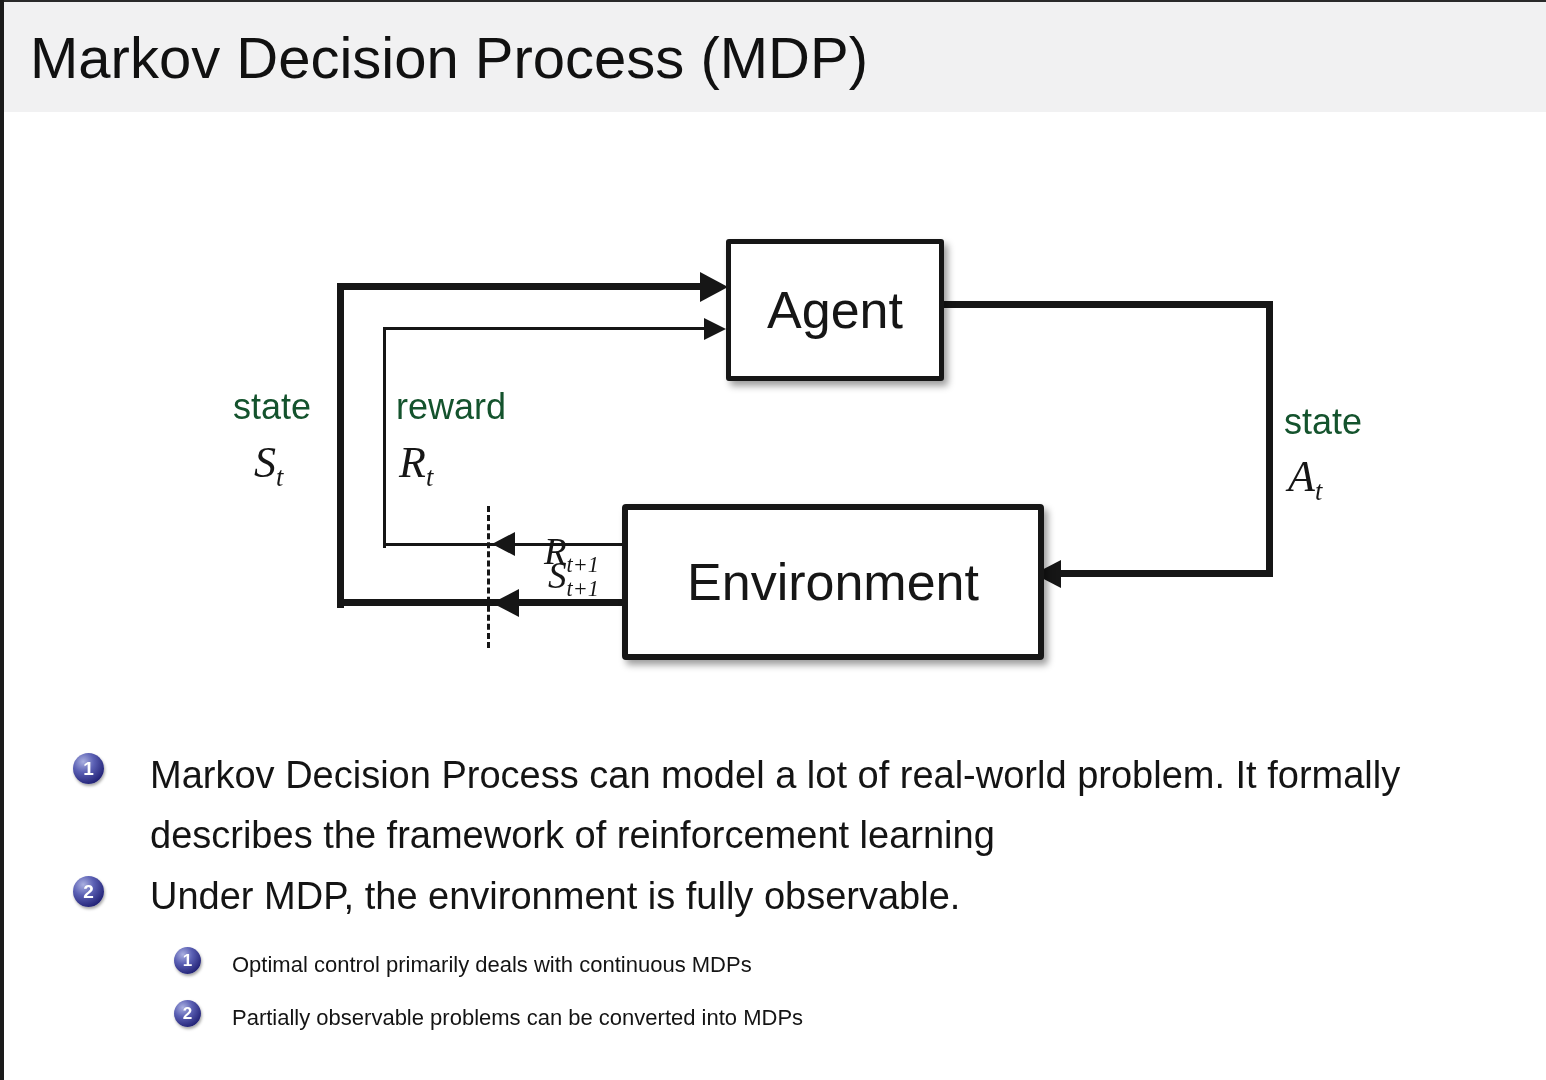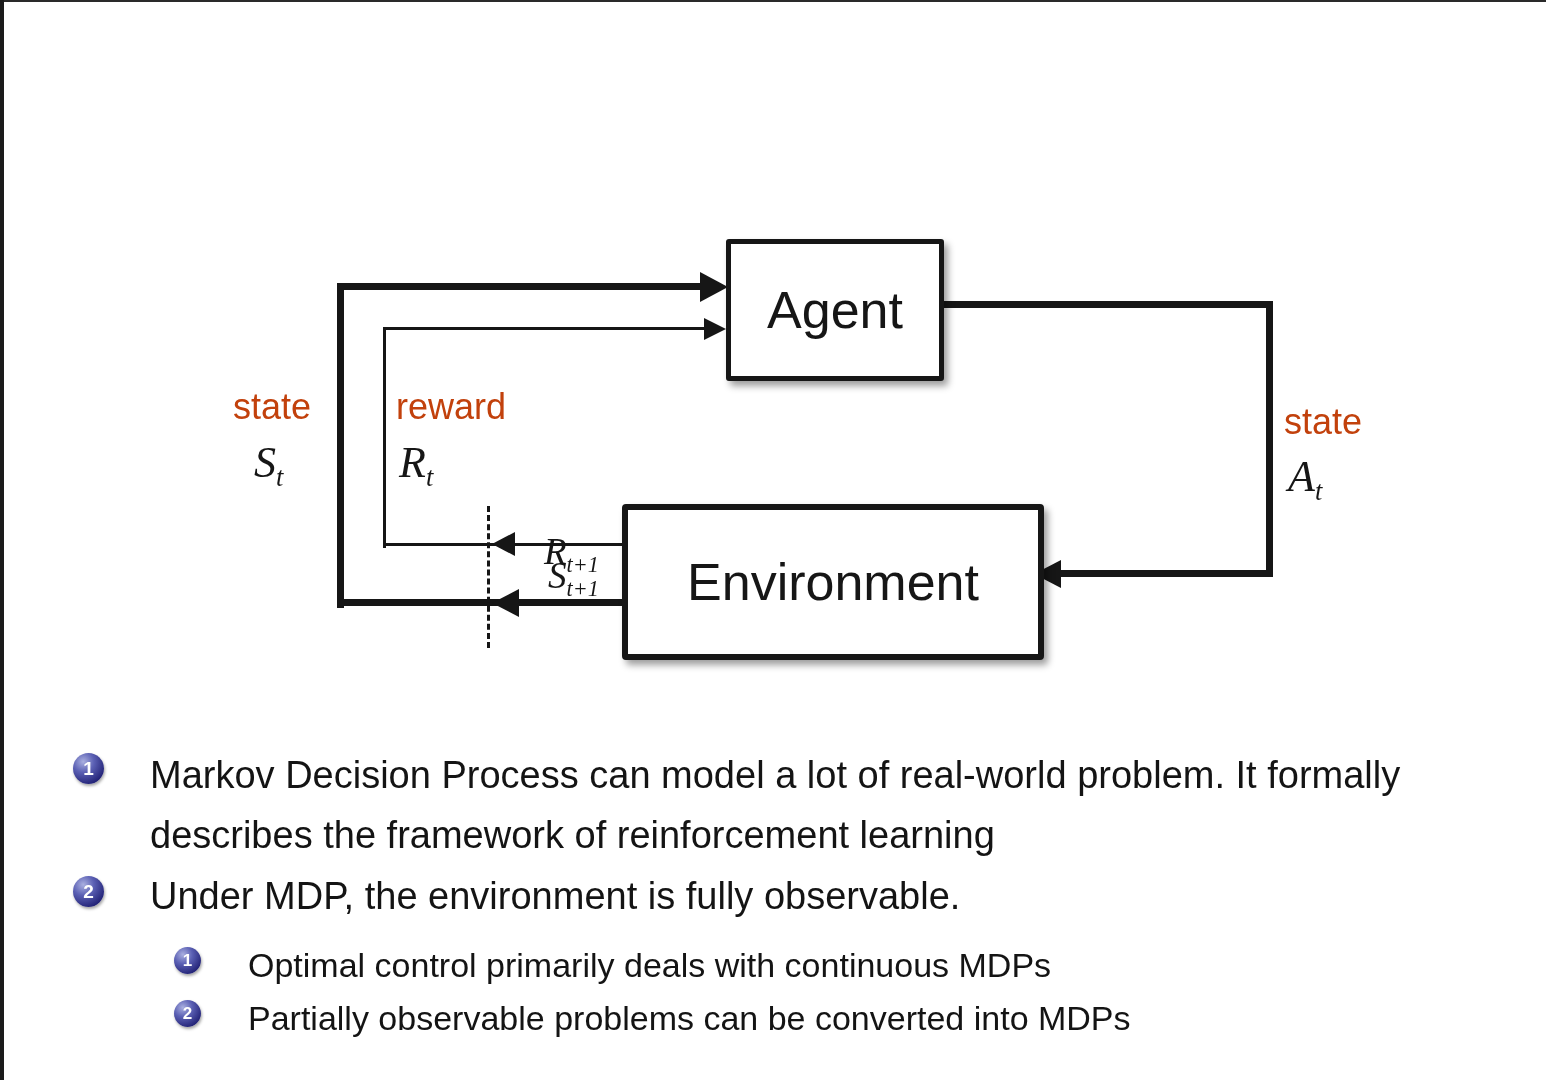--- a/index.html
+++ b/index.html
@@ -17,42 +17,45 @@
   .box{position:absolute;background:#ffffff;border:5px solid #161616;border-radius:3px;
        display:flex;align-items:center;justify-content:center;color:#161616;
        box-shadow:4px 5px 7px rgba(0,0,0,0.38);z-index:5;}
   .box-label{font-size:52px;color:#161616;}
   .arrow{position:absolute;width:0;height:0;z-index:4;}
   .arrow.r-thick{border-top:15px solid transparent;border-bottom:15px solid transparent;border-left:28px solid #161616;}
   .arrow.r-thin{border-top:11px solid transparent;border-bottom:11px solid transparent;border-left:22px solid #161616;}
   .arrow.l-thick{border-top:14px solid transparent;border-bottom:14px solid transparent;border-right:27px solid #161616;}
   .arrow.l-thin{border-top:12px solid transparent;border-bottom:12px solid transparent;border-right:23px solid #161616;}
   .dashed{position:absolute;width:0;border-left:3px dashed #161616;}
-  .dlabel{position:absolute;font-size:36px;color:#c2410c;z-index:6;}
+  .dlabel{position:absolute;font-size:36px;color:#14532d;z-index:6;}
   .math{position:absolute;font-family:"Liberation Serif",serif;font-style:italic;font-size:44px;color:#161616;z-index:6;}
   .math sub{font-size:0.60em;font-style:italic;line-height:0;vertical-align:-0.35em;}
   .math.small{font-size:37px;}
 
   
   .ball{position:absolute;border-radius:50%;color:#fff;display:flex;align-items:center;justify-content:center;
         background:radial-gradient(circle at 33% 28%, #aab0e0 0%, #5b60b4 35%, #26267a 75%, #15155a 100%);
         box-shadow:1px 2px 3px rgba(0,0,0,0.35);font-weight:bold;}
   .ball.big{width:31px;height:31px;font-size:19px;}
   .ball.small{width:27px;height:27px;font-size:17px;}
   .btext{position:absolute;color:#141414;}
   .btext.main{font-size:38px;line-height:60px;}
-  .btext.sub{font-size:34px;line-height:54px;margin-left:16px;}
+  .btext.sub{font-size:22px;line-height:54px;}
 </style>
 </head>
 <body>
 
 <div class="slide">
   <div class="edge-top"></div>
   <div class="edge-left"></div>
 
+  <div class="title-bar">
+    <div class="title">Markov Decision Process (MDP)</div>
+  </div>
 
   <div>
 
     <div class="ln" style="left:337px;top:283px;width:7px;height:325px;"></div>
     <div class="ln" style="left:337px;top:283px;width:365px;height:7px;"></div>
     <div class="arrow r-thick" style="left:700px;top:272px;"></div>
     <div class="ln" style="left:337px;top:599px;width:286px;height:7px;"></div>
     <div class="arrow l-thick" style="left:492px;top:589px;"></div>
 
     <div class="ln" style="left:383px;top:327px;width:3px;height:221px;"></div>

